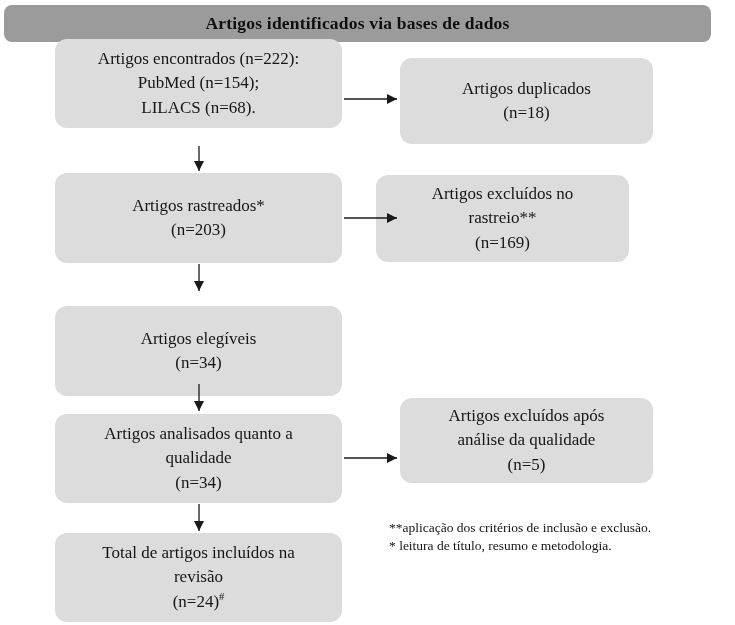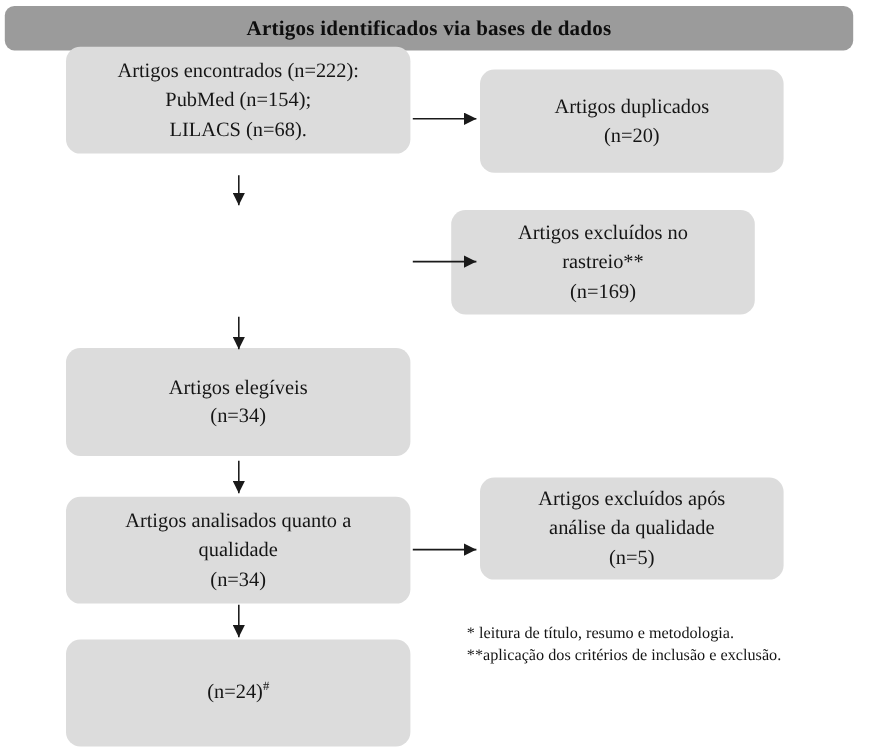--- a/index.html
+++ b/index.html
@@ -45,21 +45,21 @@
     text-align: center;
     font-size: 17px;
     line-height: 1.42;
   }
   .boxtext {
     white-space: pre-line;
   }
   
   .b1 { left: 55px; top: 39px;  width: 287px; height: 89px; }
   .b2 { left: 55px; top: 173px; width: 287px; height: 90px; }
-  .b3 { left: 55px; top: 290px; width: 287px; height: 90px; }
+  .b3 { left: 55px; top: 306px; width: 287px; height: 90px; }
   .b4 { left: 55px; top: 414px; width: 287px; height: 89px; }
   .b5 { left: 55px; top: 533px; width: 287px; height: 89px; }
   
   .r1 { left: 400px; top: 58px;  width: 253px; height: 86px; }
   .r2 { left: 376px; top: 175px; width: 253px; height: 87px; }
   .r3 { left: 400px; top: 398px; width: 253px; height: 85px; }
   .n-line sup {
     font-size: 0.62em;
     vertical-align: super;
     line-height: 0;
@@ -104,23 +104,27 @@
   </div>
 
   <div class="box b1">
     <span class="boxtext">Artigos encontrados (n=222):
 PubMed (n=154);
 LILACS (n=68).</span>
   </div>
 
   <div class="box r1">
     <span class="boxtext">Artigos duplicados
-(n=20)</span>
+(n=18)</span>
   </div>
 
+  <div class="box b2">
+    <span class="boxtext">Artigos rastreados*
+(n=203)</span>
+  </div>
 
   <div class="box r2">
     <span class="boxtext">Artigos excluídos no
 rastreio**
 (n=169)</span>
   </div>
 
   <div class="box b3">
     <span class="boxtext">Artigos elegíveis
 (n=34)</span>
@@ -132,36 +136,38 @@
 (n=34)</span>
   </div>
 
   <div class="box r3">
     <span class="boxtext">Artigos excluídos após
 análise da qualidade
 (n=5)</span>
   </div>
 
   <div class="box b5">
+    <div class="boxtext">Total de artigos incluídos na
+revisão</div>
     <div class="n-line"><span>(n=24)</span><sup>#</sup></div>
   </div>
 
   <svg class="arrows" viewBox="0 0 735 625" xmlns="http://www.w3.org/2000/svg">
     <defs>
       <marker id="ah" viewBox="0 0 10 10" refX="10" refY="5" markerWidth="8" markerHeight="8" orient="auto">
         <path class="head" d="M0,0 L10,5 L0,10 Z"></path>
       </marker>
     </defs>
     <line x1="199" y1="146" x2="199" y2="171" marker-end="url(#ah)"></line>
     <line x1="199" y1="264" x2="199" y2="291" marker-end="url(#ah)"></line>
     <line x1="199" y1="384" x2="199" y2="411" marker-end="url(#ah)"></line>
     <line x1="199" y1="504" x2="199" y2="531" marker-end="url(#ah)"></line>
     <line x1="344" y1="99" x2="397" y2="99" marker-end="url(#ah)"></line>
     <line x1="344" y1="218" x2="397" y2="218" marker-end="url(#ah)"></line>
     <line x1="344" y1="458" x2="397" y2="458" marker-end="url(#ah)"></line>
   </svg>
 
   <div class="footnotes">
+    <p>**aplicação dos critérios de inclusão e exclusão.</p>
     <p>* leitura de título, resumo e metodologia.</p>
-    <p>**aplicação dos critérios de inclusão e exclusão.</p>
   </div>
 
 </div>
 
 </body></html>

